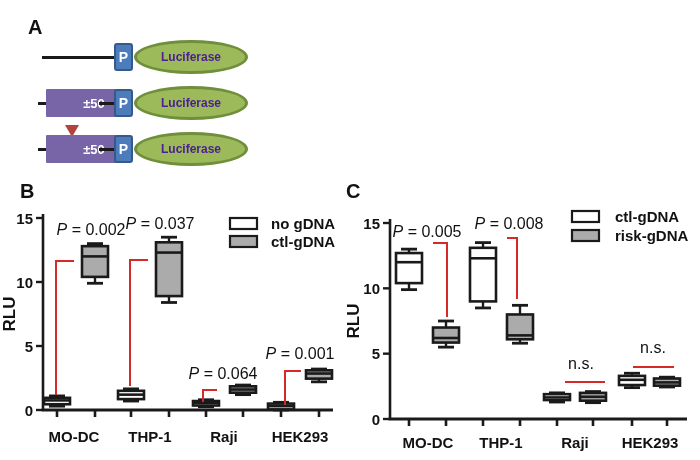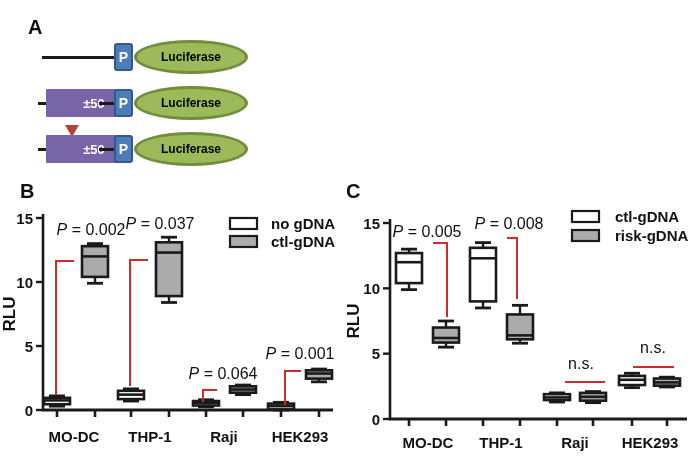--- a/index.html
+++ b/index.html
@@ -7,21 +7,21 @@
        font-family:"Liberation Sans",sans-serif;}
   .panel-label{position:absolute;font:bold 20px "Liberation Sans",sans-serif;color:#111;}
   
   .hline{position:absolute;height:3px;background:var(--line,#1a1a1a);}
   .pbox{position:absolute;width:15px;height:24px;background:var(--promoter-fill,#4C7CBA);
         border:2px solid var(--promoter-border,#36598C);border-radius:3px;color:#fff;
         font:bold 14px "Liberation Sans",sans-serif;display:flex;align-items:center;justify-content:center;}
   .insert{position:absolute;width:54px;height:28px;background:var(--insert-fill,#7765A7);
         color:#fff;font:bold 13px "Liberation Sans",sans-serif;display:flex;align-items:center;justify-content:center;border-radius:1px;padding-left:21px;}
   .gene{position:absolute;width:108px;height:28px;background:var(--gene-fill,#9CBA59);
-        border:3px solid var(--gene-border,#6F8F3B);border-radius:50%;color:#000000;
+        border:3px solid var(--gene-border,#6F8F3B);border-radius:50%;color:#4c1d95;
         font:bold 12px "Liberation Sans",sans-serif;display:flex;align-items:center;justify-content:center;}
   .snp-triangle{position:absolute;width:0;height:0;border-left:7px solid transparent;
         border-right:7px solid transparent;border-top:12px solid var(--marker,#B5423B);}
   svg{position:absolute;overflow:visible;}
   svg text{font-family:"Liberation Sans",sans-serif;fill:#111;}
   .tick-label{font-size:15px;font-weight:bold;}
   .cat-label{font-size:15px;font-weight:bold;}
   .axis-title{font-size:17px;font-weight:bold;}
   .legend-label{font-size:15px;font-weight:bold;}
   .p-annotation{font-size:16px;}

